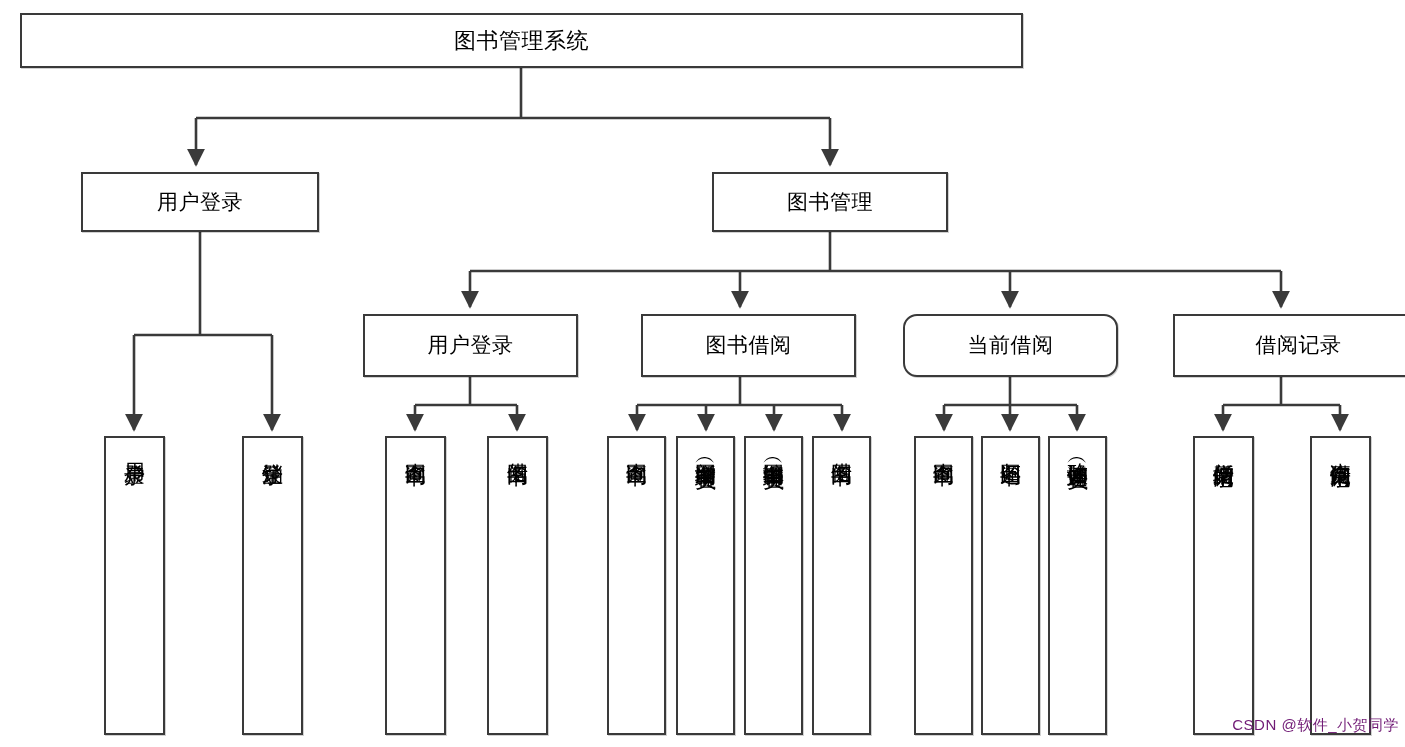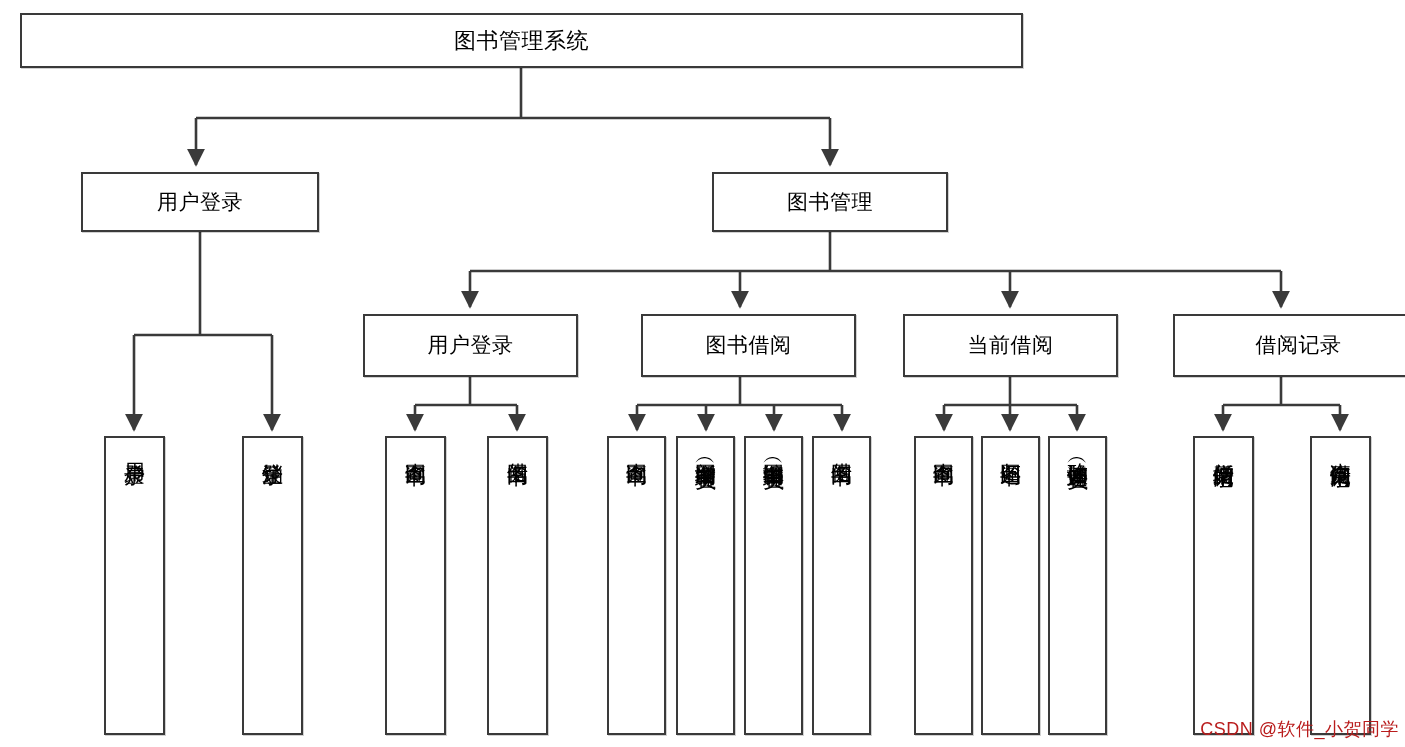--- a/index.html
+++ b/index.html
@@ -60,23 +60,23 @@
     writing-mode: vertical-rl;
     text-orientation: upright;
     font-size: 21px;
     line-height: 1.05;
     letter-spacing: 1px;
     white-space: nowrap;
   }
   #watermark {
     position: absolute;
     right: 6px;
-    bottom: 6px;
-    font-size: 18px;
-    color: #b91c1c;
+    bottom: 12px;
+    font-size: 15px;
+    color: #701a75;
     z-index: 5;
     white-space: nowrap;
     letter-spacing: 0.5px;
   }
 </style>
 </head>
 <body>
 
 <div id="diagram-root">
 
@@ -140,21 +140,21 @@
   <div class="node horizontal" style="left:712px; top:172px; width:236px; height:60px;">
     <span class="label">图书管理</span>
   </div>
 
   <div class="node horizontal" style="left:363px; top:314px; width:215px; height:63px;">
     <span class="label">用户登录</span>
   </div>
   <div class="node horizontal" style="left:633px; top:314px; width:215px; height:63px;margin-left:8px;">
     <span class="label">图书借阅</span>
   </div>
-  <div class="node horizontal" style="left:903px; top:314px; width:215px; height:63px;">
+  <div class="node horizontal" style="left:903px; top:314px; width:215px; height:63px;border-radius:14px;">
     <span class="label">当前借阅</span>
   </div>
   <div class="node horizontal" style="left:1173px; top:314px; width:251px; height:63px;">
     <span class="label">借阅记录</span>
   </div>
 
   <div class="node vertical" style="left:104px; top:436px; width:61px; height:299px;">
     <span class="label">用户登录</span>
   </div>
   <div class="node vertical" style="left:242px; top:436px; width:61px; height:299px;">

